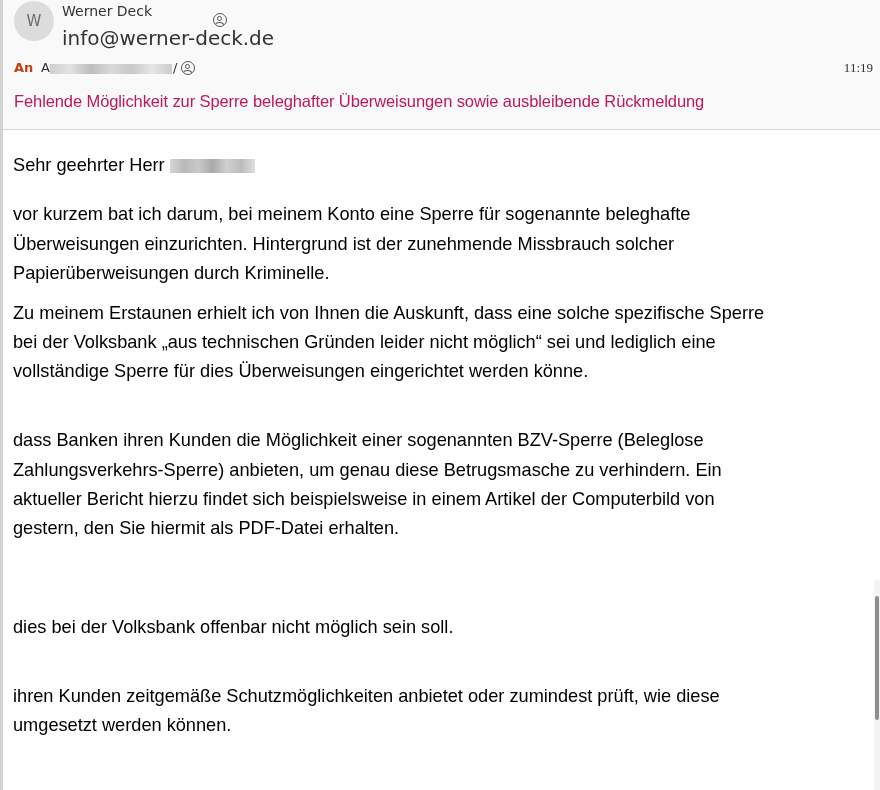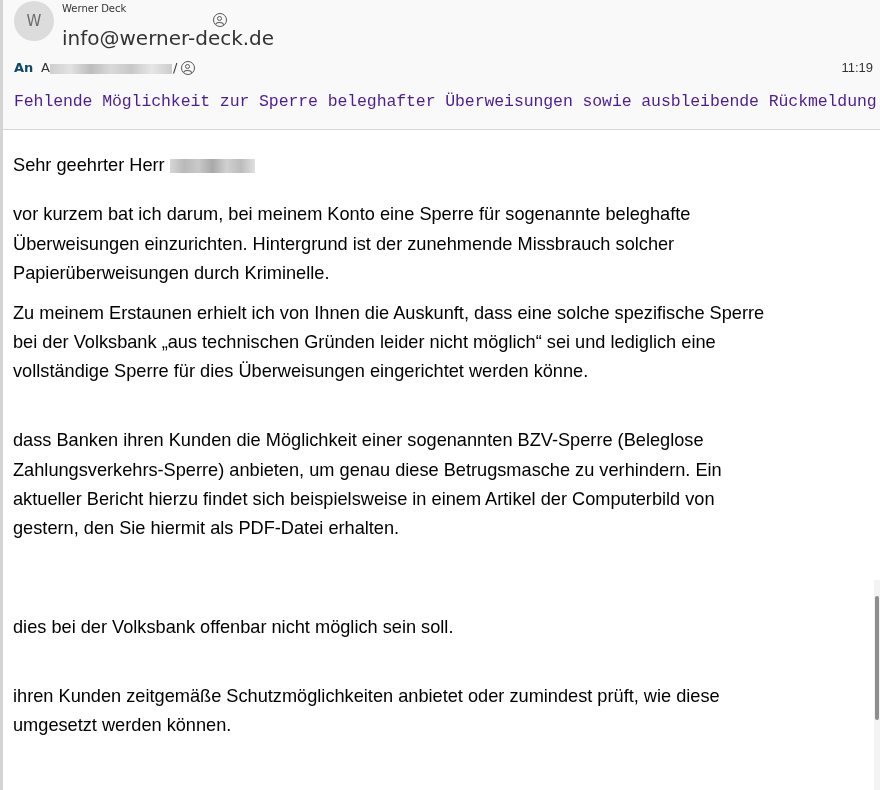--- a/index.html
+++ b/index.html
@@ -16,61 +16,61 @@
     position:absolute; left:3px; top:0; width:877px; height:129px;
     background:#f9f9f9; border-bottom:1px solid #d6d6d6;
   }
   .avatar {
     position:absolute; left:11px; top:1px; width:40px; height:40px; border-radius:50%;
     background:#dcdcdc; color:#6b6b6b; font-family:"DejaVu Sans", sans-serif;
     font-size:15px; display:flex; align-items:center; justify-content:center;
   }
   .sender-name {
     position:absolute; left:59px; top:3px; font-family:"DejaVu Sans", sans-serif;
-    font-size:10px; color:#333;
+    font-size:14px; color:#333;
   }
   .sender-email {
     position:absolute; left:59px; top:26px; font-family:"DejaVu Sans", sans-serif;
     font-size:20px; color:#333;
   }
   .contact-icon {
     position:absolute; width:14px; height:14px; border:1.6px solid #555; border-radius:50%;
     box-sizing:border-box; overflow:hidden;
   }
   .contact-icon::before {
     content:""; position:absolute; left:3px; top:1.5px; width:5px; height:5px;
     border:1.4px solid #555; border-radius:50%; box-sizing:border-box;
   }
   .contact-icon::after {
     content:""; position:absolute; left:1px; top:8px; width:9px; height:6px;
     border:1.4px solid #555; border-radius:50% 50% 0 0; box-sizing:border-box;
   }
   .to-label {
     position:absolute; left:11px; top:60px; font-family:"DejaVu Sans", sans-serif;
-    font-size:13px; color:#0c4a6e; font-weight:bold;
+    font-size:13px; color:#c2410c; font-weight:bold;
   }
   .to-first {
     position:absolute; left:38px; top:60px; font-family:"DejaVu Sans", sans-serif;
     font-size:13px; color:#333;
   }
   .blur-bar {
     position:absolute; height:10px; background:linear-gradient(90deg,#cfcfcf,#e2e2e2,#bdbdbd,#d9d9d9,#c8c8c8,#e6e6e6,#cccccc);
     filter:blur(0.6px);
   }
   .to-slash {
     position:absolute; left:170px; top:60px; font-family:"DejaVu Sans", sans-serif;
     font-size:13px; color:#333;
   }
   .time {
-    position:absolute; right:7px; top:60px; font-family:Liberation Sans, sans-serif;
+    position:absolute; right:7px; top:60px; font-family:Liberation Serif, serif;
     font-size:13px; color:#333;text-align:center;
   }
   .subject {
-    position:absolute; left:11px; top:92px; font-family:Liberation Mono, monospace;
-    font-size:16.5px; color:#4c1d95; white-space:nowrap; letter-spacing:-0.1px;
+    position:absolute; left:11px; top:92px; font-family:Liberation Sans, sans-serif;
+    font-size:16.5px; color:#be185d; white-space:nowrap; letter-spacing:-0.1px;
   }
   .body {
     position:absolute; left:13px; top:151px; width:870px;
     font-family:"Liberation Sans", sans-serif; font-size:18.2px; line-height:29.3px;
     color:#000;
   }
   .body p { margin:0 0 10.5px 0; white-space:nowrap; }
   .body p.greet { margin-bottom:20px; }
   .name-blur {
     display:inline-block; width:85px; height:14px; vertical-align:-2px;

